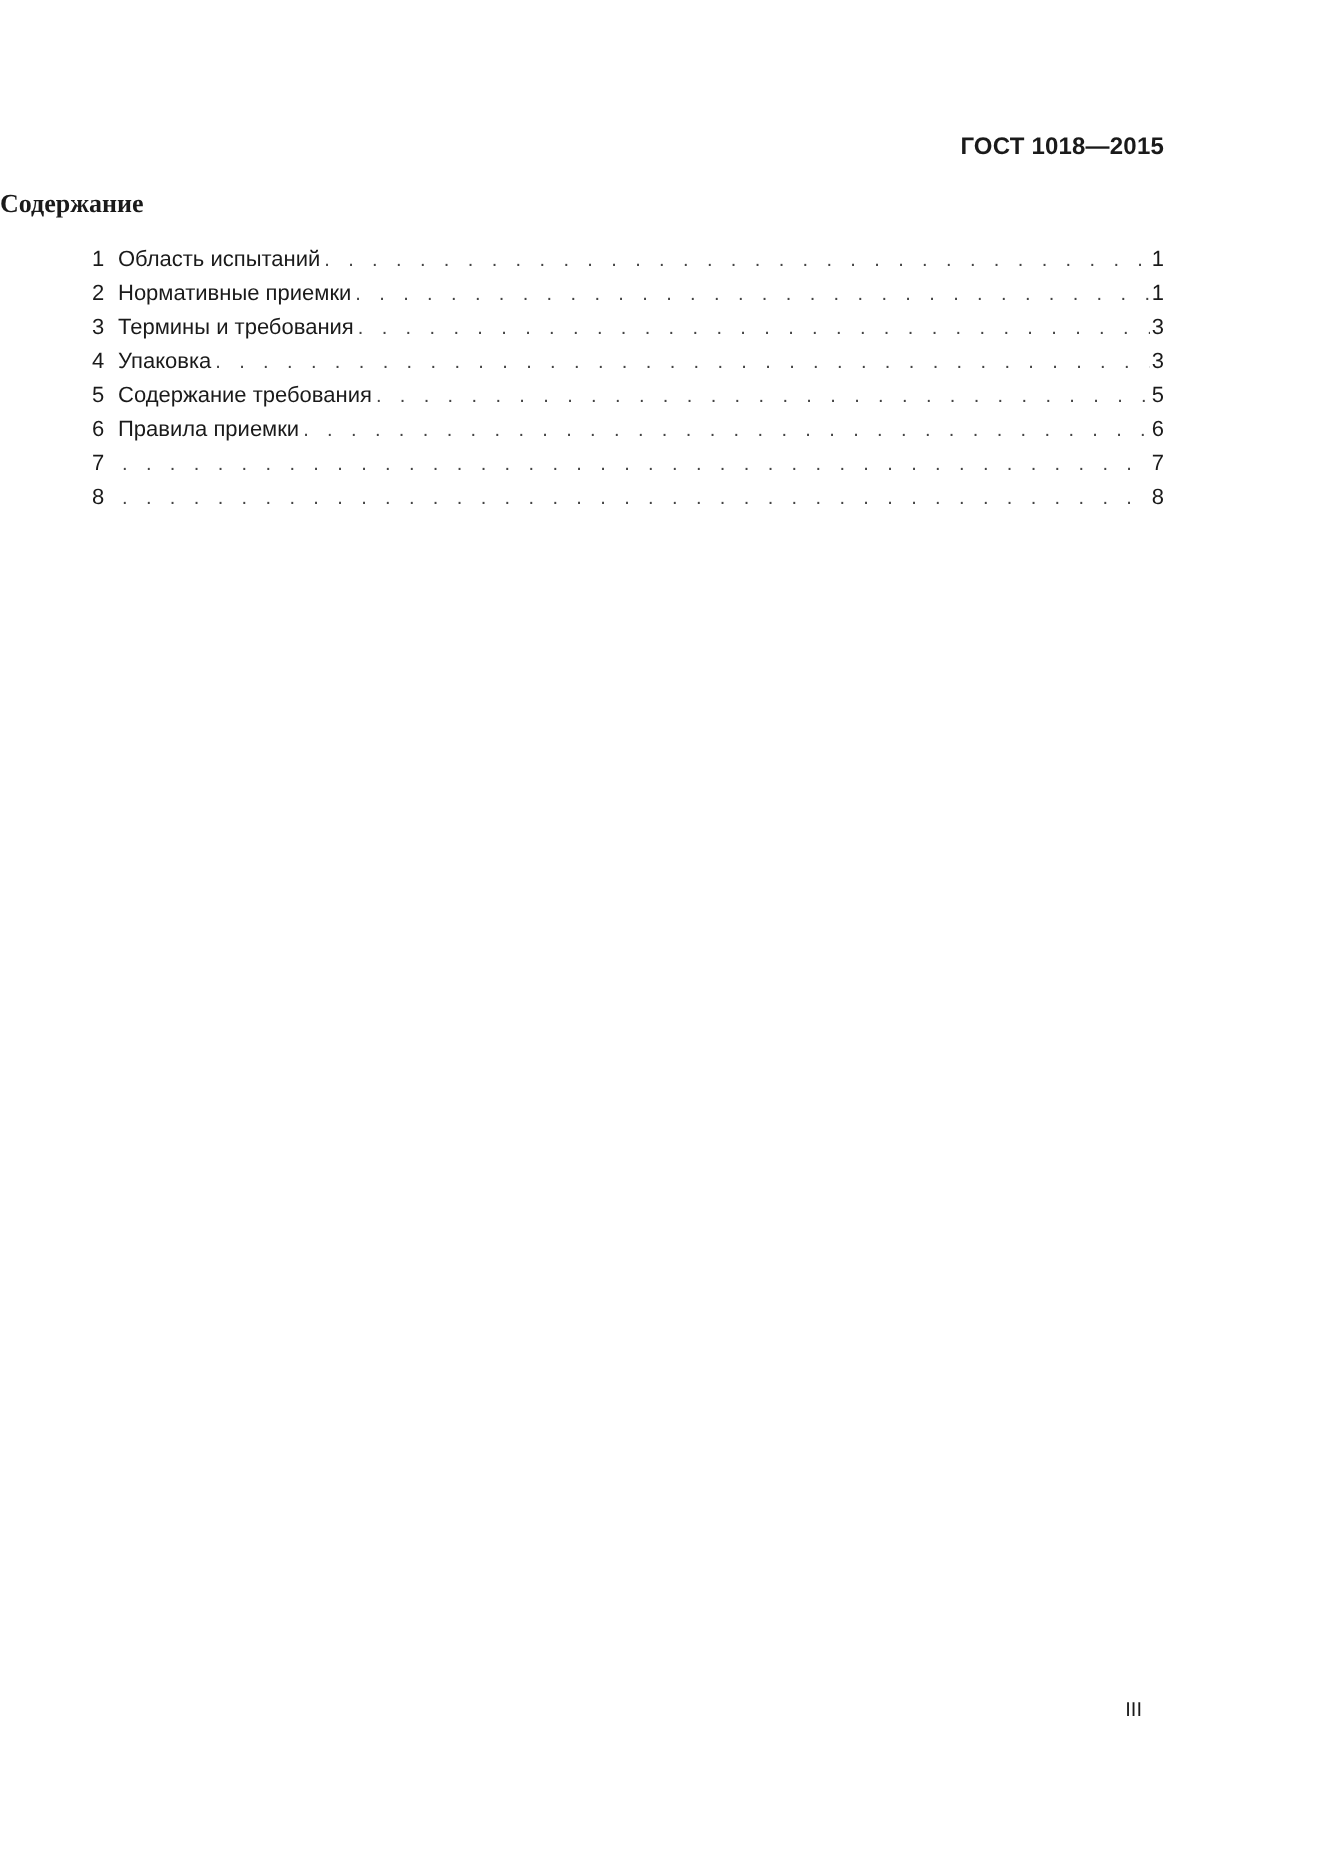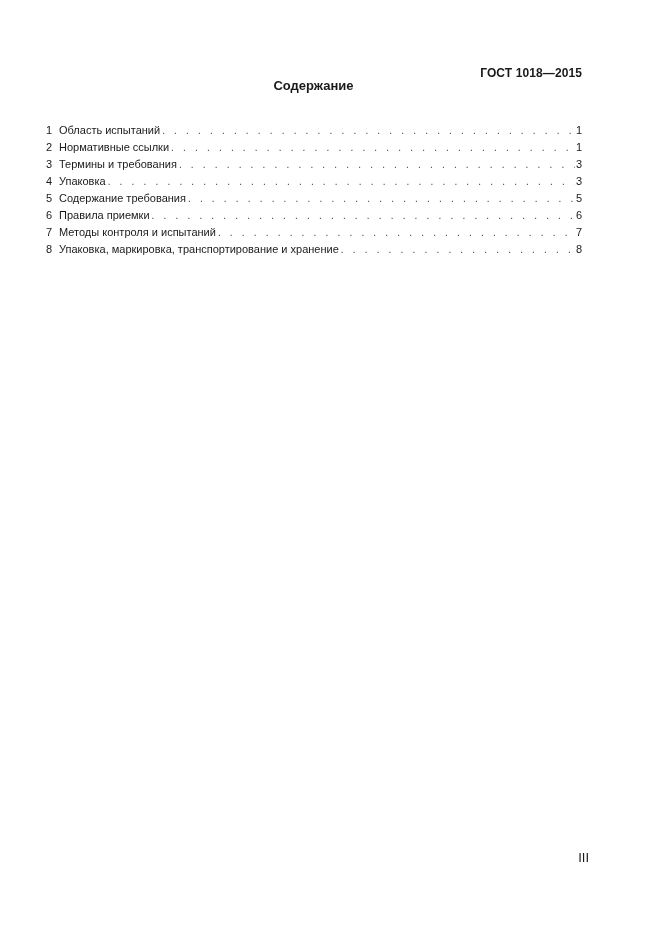--- a/index.html
+++ b/index.html
@@ -1,44 +1,44 @@
 <!DOCTYPE html>
 <html><head>
 <meta charset="utf-8">
 <style>
   html, body { margin: 0; padding: 0; background: #ffffff; }
   body { width: 661px; height: 936px; position: relative; overflow: hidden;
          font-family: "Liberation Sans", sans-serif; color: #1a1a1a; }
   .header { position: absolute; top: 66px; right: 79px; font-size: 12px; font-weight: bold; letter-spacing: 0.1px; }
-  .title { position: absolute; top: 78px; left: 0; width: 627px; text-align: center; font-size: 13px; font-weight: bold; }
+  .title { position: absolute; top: 94px; left: 0; width: 627px; text-align: left; font-size: 13px; font-weight: bold; font-family: Liberation Serif, serif; }
   .toc { position: absolute; top: 122px; left: 46px; width: 536px; }
   .toc-row { display: flex; align-items: baseline; height: 17px; font-size: 11px; line-height: 17px; }
   .toc-num { width: 13px; flex: none; }
   .toc-label { flex: none; white-space: nowrap; }
   .toc-dots { flex: 1 1 auto; overflow: hidden; white-space: nowrap; color: #444; letter-spacing: 3.2px; padding-left: 2px; font-size: 10px; }
   .toc-dots::after { content: ". . . . . . . . . . . . . . . . . . . . . . . . . . . . . . . . . . . . . . . . . . . . . . . . . . . . . . . . . . . . . . . . . . . . . . . . . . . . . . . . . . . . . . . ."; }
   .toc-page { flex: none; text-align: right; min-width: 7px; }
-  .page-num { position: absolute; top: 850px; right: 72px; font-size: 13px; }
+  .page-num { position: absolute; top: 850px; right: 90px; font-size: 10px; }
 </style>
 </head>
 <body>
 
 <div class="header">ГОСТ 1018—2015</div>
 <div class="title">Содержание</div>
 
 <div class="toc">
   <div class="toc-row">
     <span class="toc-num">1</span>
     <span class="toc-label">Область испытаний</span>
     <span class="toc-dots"></span>
     <span class="toc-page">1</span>
   </div>
   <div class="toc-row">
     <span class="toc-num">2</span>
-    <span class="toc-label">Нормативные ссылки</span>
+    <span class="toc-label">Нормативные приемки</span>
     <span class="toc-dots"></span>
     <span class="toc-page">1</span>
   </div>
   <div class="toc-row">
     <span class="toc-num">3</span>
     <span class="toc-label">Термины и требования</span>
     <span class="toc-dots"></span>
     <span class="toc-page">3</span>
   </div>
   <div class="toc-row">
@@ -54,25 +54,23 @@
     <span class="toc-page">5</span>
   </div>
   <div class="toc-row">
     <span class="toc-num">6</span>
     <span class="toc-label">Правила приемки</span>
     <span class="toc-dots"></span>
     <span class="toc-page">6</span>
   </div>
   <div class="toc-row">
     <span class="toc-num">7</span>
-    <span class="toc-label">Методы контроля и испытаний</span>
     <span class="toc-dots"></span>
     <span class="toc-page">7</span>
   </div>
   <div class="toc-row">
     <span class="toc-num">8</span>
-    <span class="toc-label">Упаковка, маркировка, транспортирование и хранение</span>
     <span class="toc-dots"></span>
     <span class="toc-page">8</span>
   </div>
 </div>
 
 <div class="page-num">III</div>
 
 </body></html>

